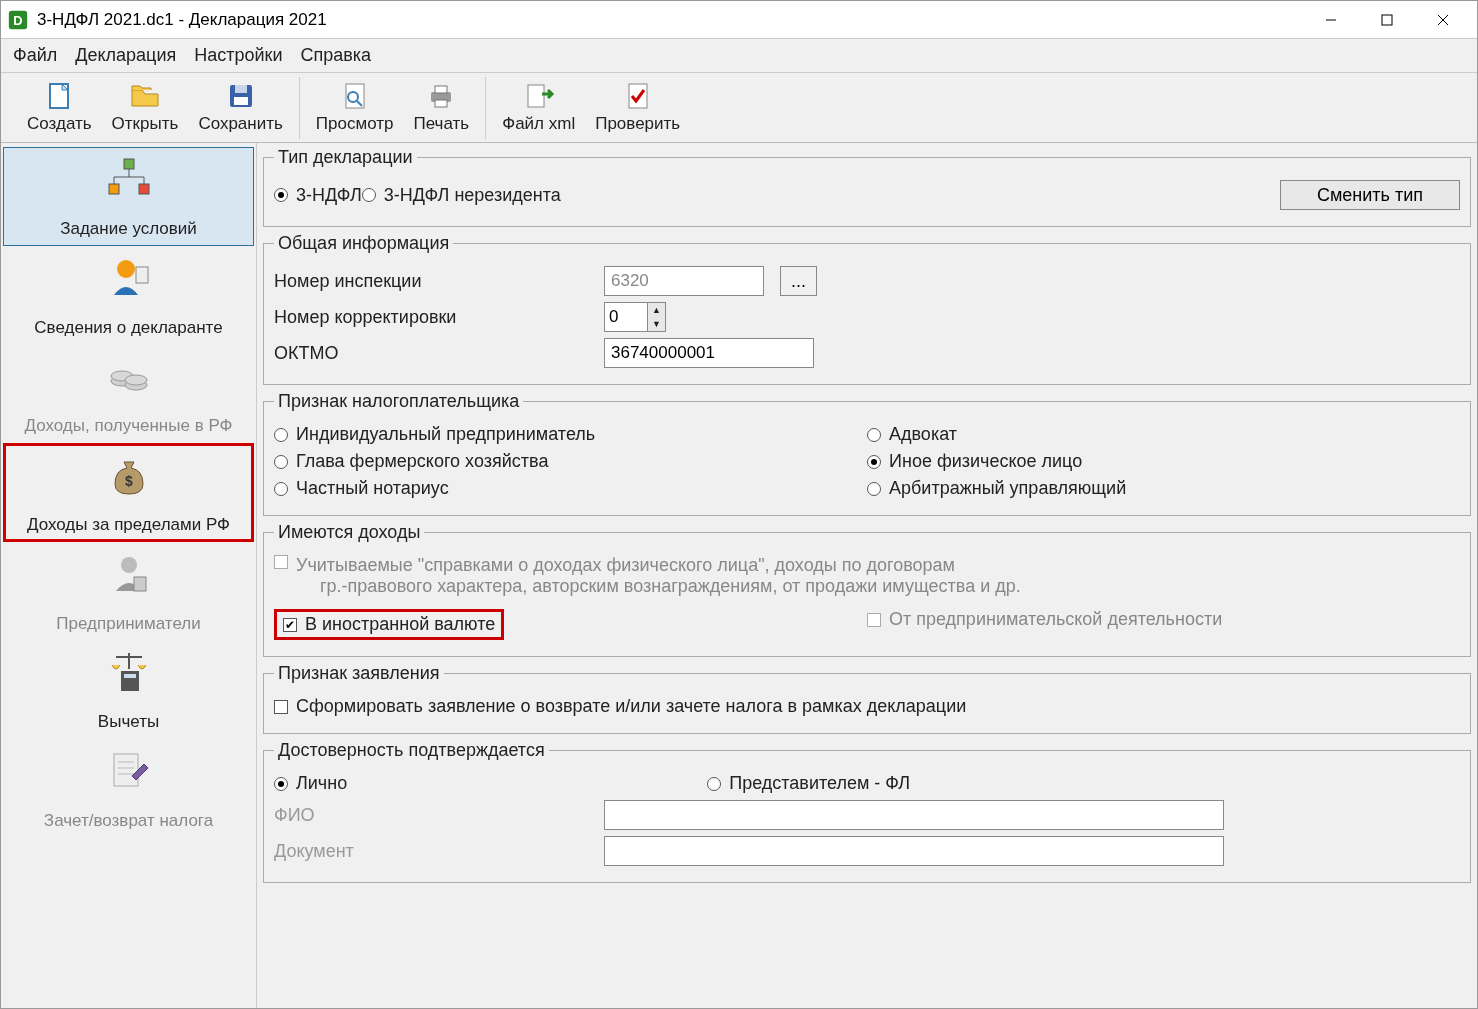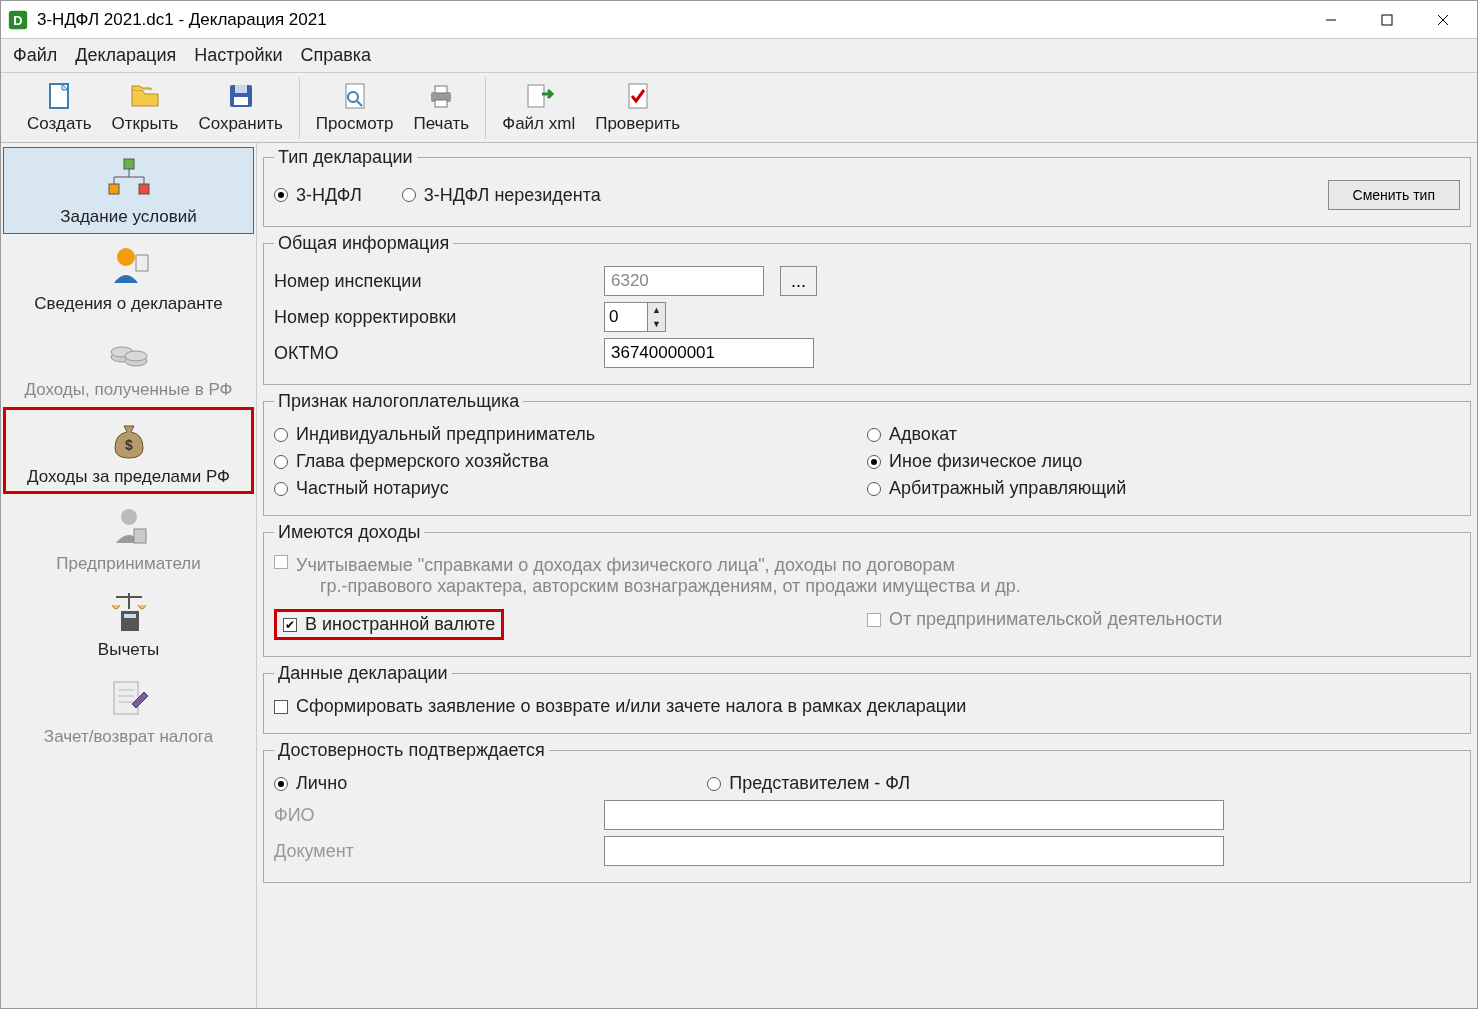--- a/index.html
+++ b/index.html
@@ -13,21 +13,21 @@
   .winbtn svg { width:14px; height:14px; stroke:#000; stroke-width:1; fill:none; }
   .menubar { height:34px; background:#f0f0f0; border-bottom:1px solid #ccc; display:flex; align-items:center; padding:0 12px; gap:18px; }
   .menubar span { font-size:18px; }
   .toolbar { height:70px; background:#f0f0f0; border-bottom:1px solid #bbb; display:flex; align-items:center; padding:0 16px; }
   .toolbtn { display:flex; flex-direction:column; align-items:center; justify-content:flex-end; padding:2px 10px 4px 10px; gap:2px; }
   .toolbtn .ticon { width:32px; height:32px; }
   .toolbtn .label { font-size:17px; }
   .tsep { width:1px; height:62px; background:#ccc; margin:0 6px; }
   .body { flex:1; display:flex; overflow:hidden; }
   .sidebar { width:256px; background:#f0f0f0; border-right:1px solid #ccc; display:flex; flex-direction:column; padding:4px 2px; }
-  .sitem { display:flex; flex-direction:column; align-items:center; justify-content:center; padding:6px 2px 6px 2px; gap:4px; border:1px solid transparent; }
+  .sitem { display:flex; flex-direction:column; align-items:center; justify-content:center; padding:6px 2px 6px 2px; gap:16px; border:1px solid transparent; }
   .sitem .sicon { width:50px; height:50px; }
   .sitem .slabel { font-size:17px; text-align:center; line-height:1.1; }
   .sitem.active { background:#d8e6f2; border:1px solid #2a6fa0; }
   .sitem.dim .slabel { color:#888; }
   .sitem.highlight { border:3px solid #c00; padding:4px 0; }
   .main { flex:1; padding:4px 6px; overflow:auto; }
   fieldset { border:1px solid #aaa; margin:0 0 6px 0; padding:6px 10px 10px 10px; }
   legend { font-size:18px; color:#222; padding:0 4px; }
   .row { display:flex; align-items:center; margin:6px 0; }
   .radio, .check { display:inline-flex; align-items:center; gap:8px; font-size:18px; }
@@ -44,21 +44,21 @@
   .spinner { display:inline-flex; align-items:stretch; border:1px solid #888; height:30px; }
   .spinner input { border:none; width:42px; text-align:left; padding:0 4px; font-size:17px; }
   .spinner .spins { display:flex; flex-direction:column; width:18px; border-left:1px solid #888; }
   .spinner .spins div { flex:1; display:flex; align-items:center; justify-content:center; font-size:9px; background:#e8e8e8; }
   .col2 { display:flex; }
   .col2 > div { flex:1; }
   .smalltxt { font-size:18px; display:block; }
   .indent { padding-left:24px; }
   .hl { border:3px solid #c00; display:inline-flex; padding:2px 6px; }
   .greytxt { color:#999; }
-  .change-btn { border:1px solid #888; background:#e8e8e8; height:30px; padding:0 24px; font-size:14px; }
+  .change-btn { border:1px solid #888; background:#e8e8e8; height:30px; padding:0 36px; font-size:18px; }
 </style>
 </head>
 <body>
 
 <div class="window">
 
   <div class="titlebar">
     <span class="icon">
       <svg viewBox="0 0 24 24">
           <rect x="2" y="2" width="20" height="20" rx="3" fill="#2a8a2a"></rect>
@@ -217,21 +217,21 @@
               <path d="M28 30 L40 18 L44 22 L32 34 Z" fill="#7a5ca0" stroke="#553d75"></path>
             </svg></span>
         <span class="slabel">Зачет/возврат налога</span>
       </div>
     </div>
 
     <div class="main">
 
       <fieldset>
         <legend>Тип декларации</legend>
-        <div class="row" style="gap:40px; align-items:center;">
+        <div class="row" style="align-items:center;">
           <label class="radio">
               <span class="r sel"></span>
               <span>3-НДФЛ</span>
             </label>
           <label class="radio">
               <span class="r"></span>
               <span>3-НДФЛ нерезидента</span>
             </label>
           <span style="flex:1"></span>
           <button class="change-btn">Сменить тип</button>
@@ -335,21 +335,21 @@
                 <label class="check dim">
                   <span class="c"></span>
                   <span>От предпринимательской деятельности</span>
                 </label>
               </div>
           </div>
         </div>
       </fieldset>
 
       <fieldset>
-        <legend>Данные декларации</legend>
+        <legend>Признак заявления</legend>
         <div class="row">
             <label class="check">
               <span class="c"></span>
               <span>Сформировать заявление о  возврате и/или зачете налога в рамках декларации</span>
             </label>
           </div>
       </fieldset>
 
       <fieldset>
         <legend>Достоверность подтверждается</legend>

